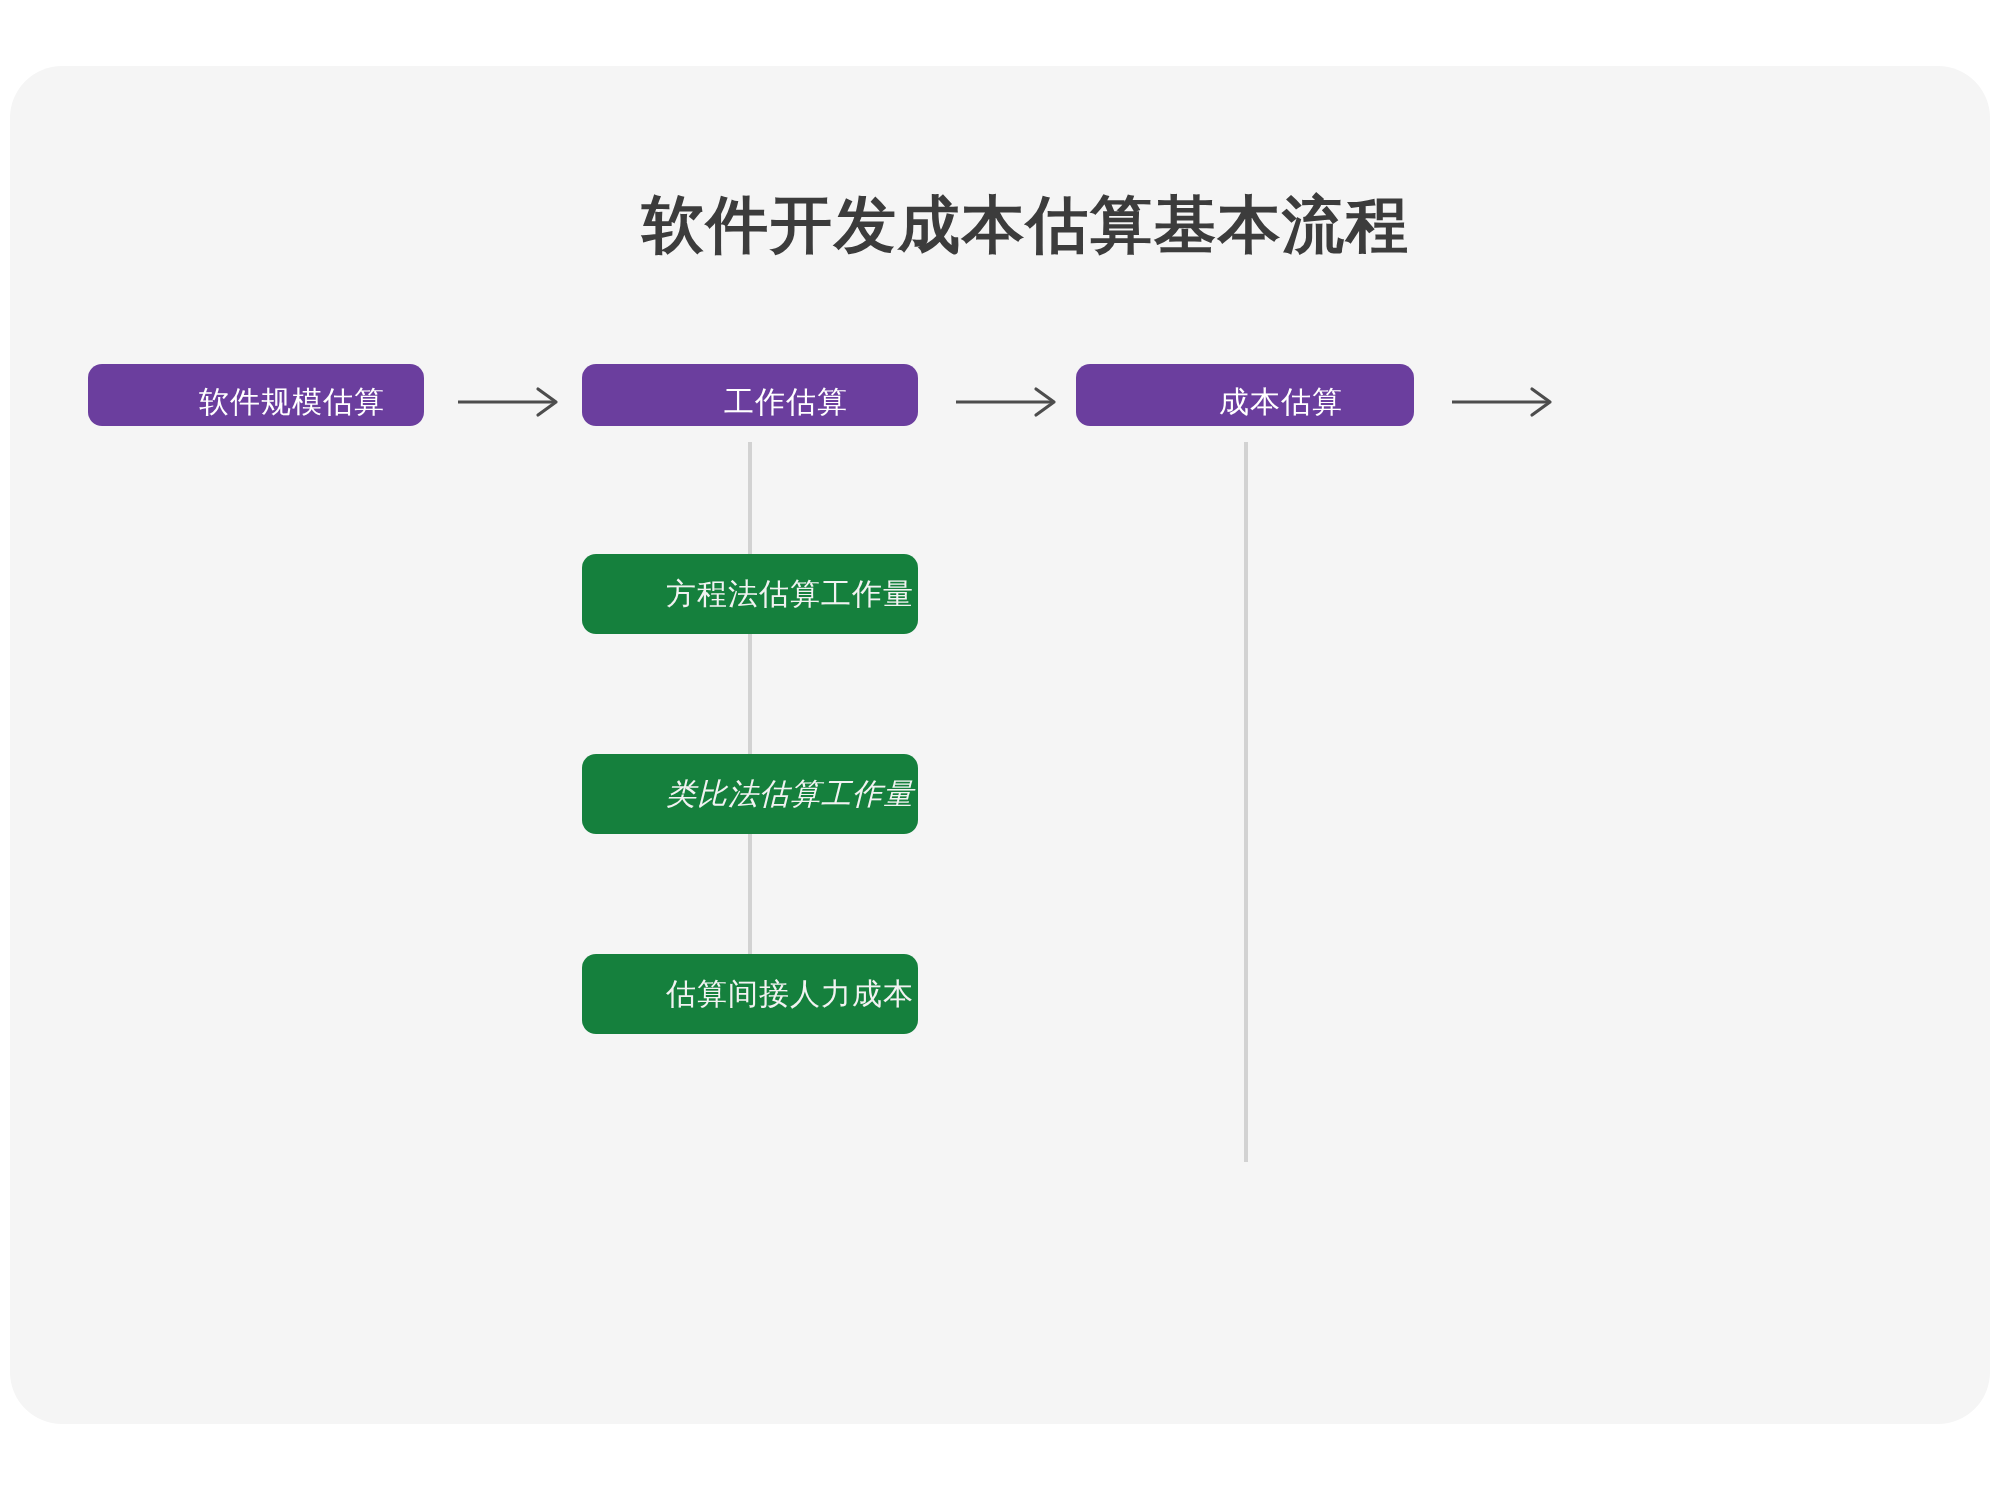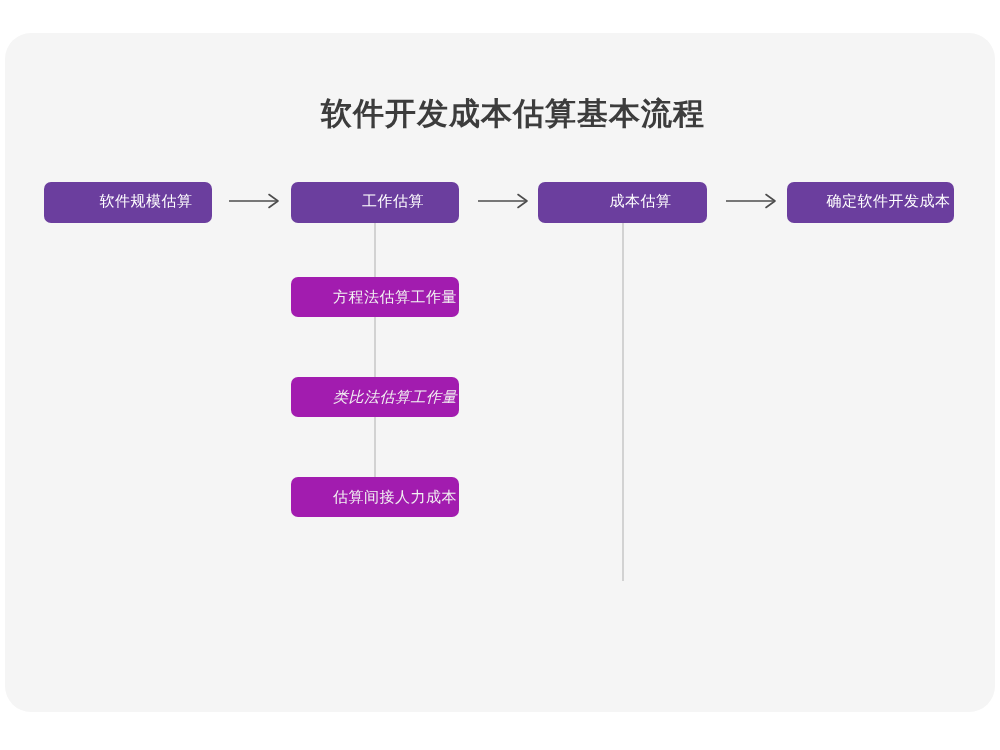--- a/index.html
+++ b/index.html
@@ -46,21 +46,21 @@
     color: #3c3c3c;
     letter-spacing: 1px;
     white-space: nowrap;
     margin-left: 13px;
   }
 
   
   .stage {
     position: absolute;
     top: 182px;
-    height: 41px;
+    height: 31px;
     line-height: 39px;
     text-align: center;
     color: #ffffff;
     font-size: 15px;
     background: #6b3e9e;
     border-radius: 7px;
     box-sizing: border-box;
     letter-spacing: 0.5px;
     white-space: nowrap;
     padding-left: 36px;
@@ -91,21 +91,21 @@
   .rail.r-right { left: 622px; top: 221px; height: 360px; }
 
   
   .sub {
     position: absolute;
     height: 40px;
     line-height: 40px;
     text-align: center;
     color: #f2f2f2;
     font-size: 15px;
-    background: #a21caf;
+    background: #15803d;
     border-radius: 7px;
     box-sizing: border-box;
     letter-spacing: 0.5px;
     white-space: nowrap;
     padding-left: 40px;
   }
   .col-left  { left: 291px; width: 168px; }
   .col-right { left: 538px; width: 169px; }
 
   .row0 { top: 277px; }
@@ -124,21 +124,20 @@
 
   <div class="rail r-left"></div>
   <div class="rail r-right"></div>
 
   <div class="stage s0">软件规模估算</div>
 
   <div class="stage s1">工作估算</div>
 
   <div class="stage s2">成本估算</div>
 
-  <div class="stage s3">确定软件开发成本</div>
 
   <svg class="arrow a0" viewBox="0 0 58 16">
     <path d="M1 8 H49" stroke="#4d4d4d" stroke-width="1.6" fill="none"></path>
     <path d="M41 1.5 L50 8 L41 14.5" stroke="#4d4d4d" stroke-width="1.6" fill="none" stroke-linecap="round" stroke-linejoin="round"></path>
   </svg>
 
   <svg class="arrow a1" viewBox="0 0 58 16">
     <path d="M1 8 H49" stroke="#4d4d4d" stroke-width="1.6" fill="none"></path>
     <path d="M41 1.5 L50 8 L41 14.5" stroke="#4d4d4d" stroke-width="1.6" fill="none" stroke-linecap="round" stroke-linejoin="round"></path>
   </svg>

